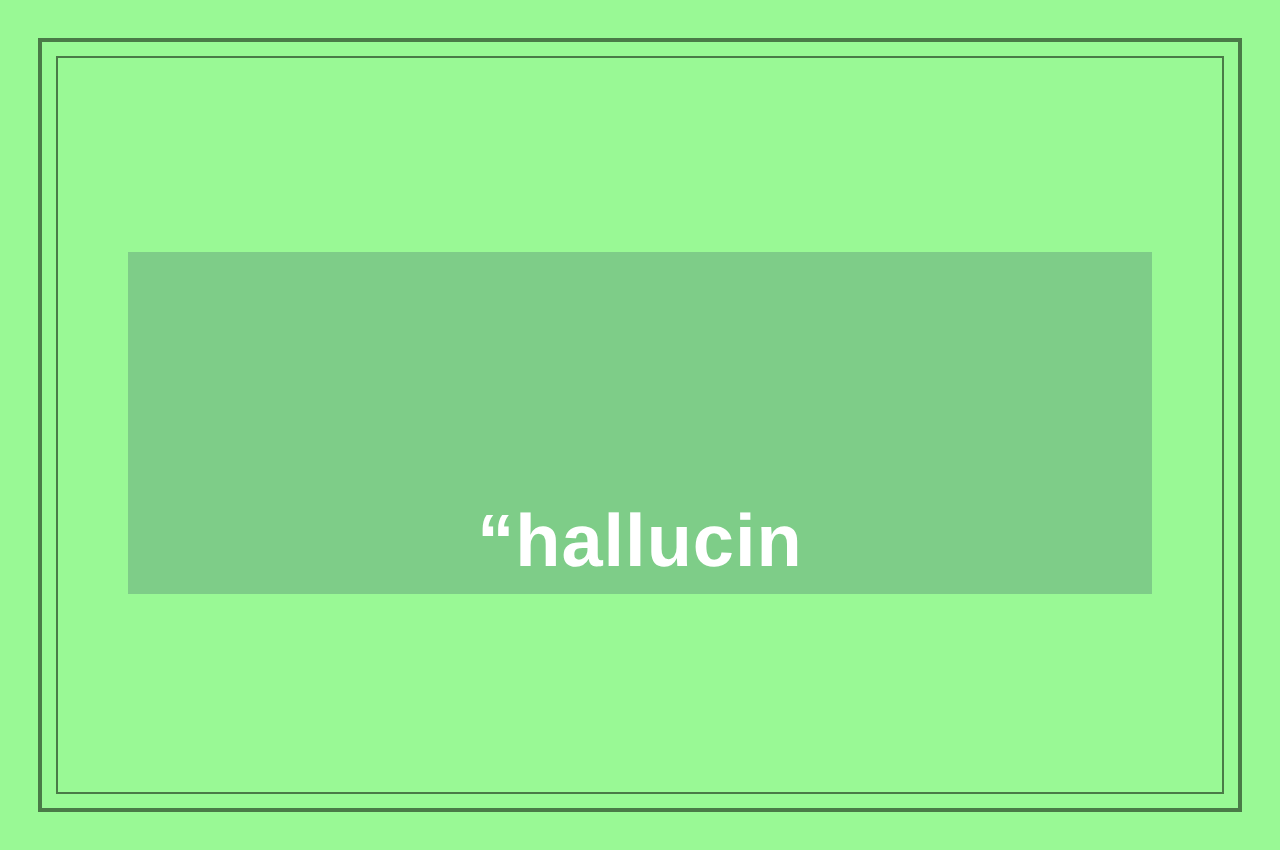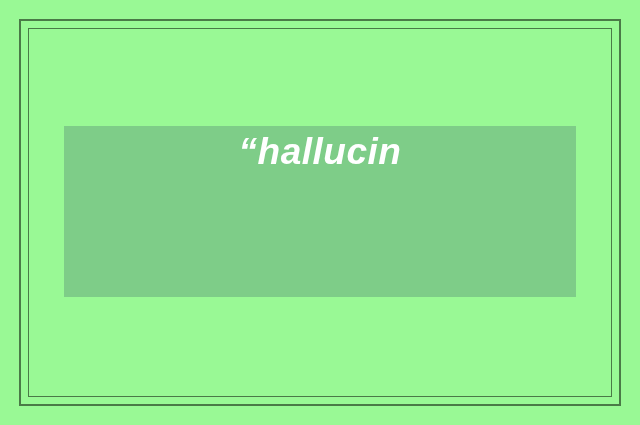--- a/index.html
+++ b/index.html
@@ -49,22 +49,21 @@
     position: absolute;
     left: 64px;
     top: 126px;
     width: 512px;
     height: 171px;
     background: #7ecd88;
     box-sizing: border-box;
     display: flex;
     flex-direction: column;
     align-items: center;
-    justify-content: flex-end;
-    font-style: italic;
+    justify-content: flex-start;
   }
 
   .headline {
     margin: 0;
     color: #ffffff;
     font-weight: bold;
     font-size: 37px;
     line-height: 58px;
     letter-spacing: 0.5px;
     text-align: center;

